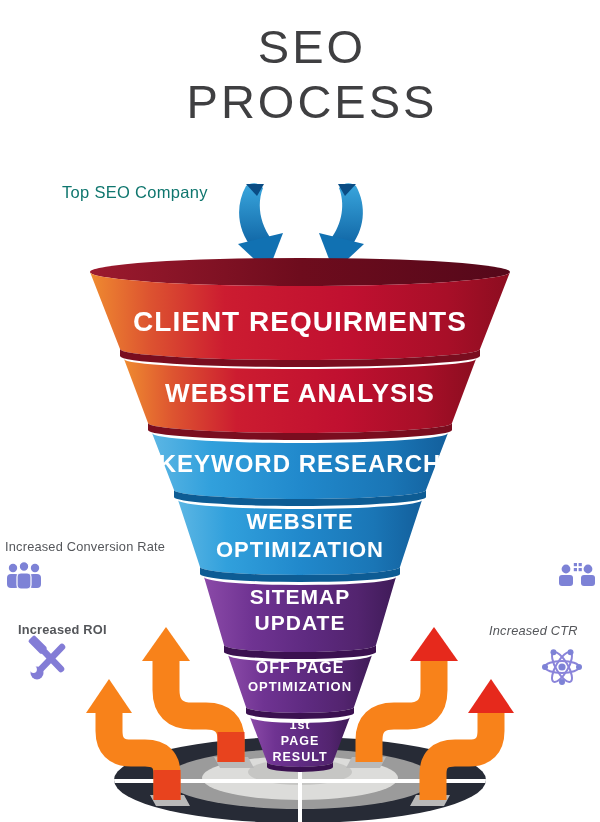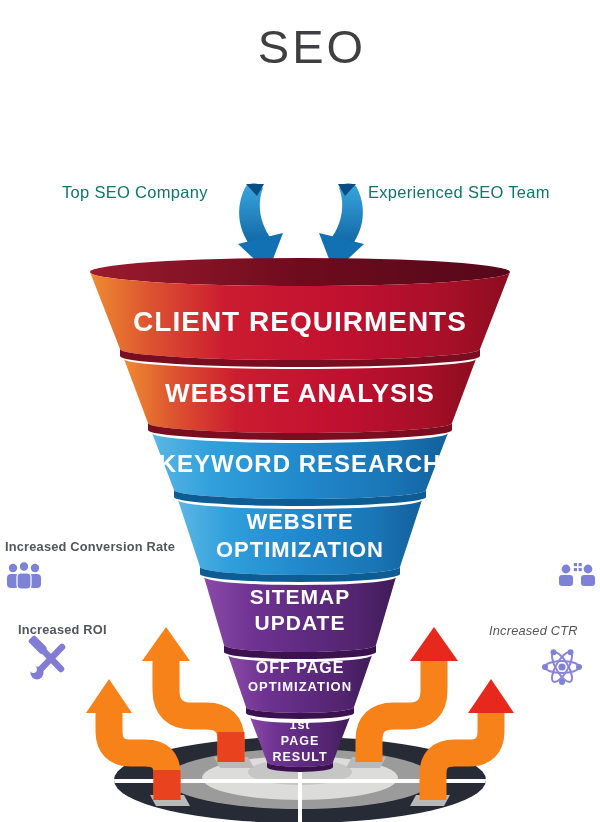--- a/index.html
+++ b/index.html
@@ -4,39 +4,39 @@
 <style>
   html,body{margin:0;padding:0;background:#ffffff;}
   #stage{position:relative;width:600px;height:822px;overflow:hidden;background:#ffffff;
          font-family:"Liberation Sans", sans-serif;}
   .title{position:absolute;left:0;right:0;top:20px;text-align:center;padding-left:24px;
          font-size:47px;line-height:1.16;color:#3f3f41;letter-spacing:3px;font-weight:400;}
   .toplabel{position:absolute;top:183px;font-size:16.5px;color:#0f766e;letter-spacing:.3px;white-space:nowrap;}
   .toplabel.left{left:62px;}
   .toplabel.right{left:368px;}
   .outlabel{position:absolute;font-size:12.8px;color:#54565a;letter-spacing:.2px;white-space:nowrap;}
-  #lbl-conversion{left:5px;top:539px;font-weight:bold;}
+  #lbl-conversion{left:5px;top:539px;}
   #lbl-impression{left:436px;top:543px;}
   #lbl-roi{left:18px;top:622px;font-weight:bold;}
   #lbl-ctr{left:489px;top:623px;font-style:italic;}
   svg{position:absolute;left:0;top:0;}
   .stage-text{fill:#ffffff;font-weight:700;text-anchor:middle;letter-spacing:1px;
               font-family:"Liberation Sans", sans-serif;}
 </style>
 </head>
 <body>
 
 <div id="stage">
 
   <div class="title">
     <div>SEO</div>
+    <div>PROCESS</div>
   </div>
 
   <div class="toplabel left">Top SEO Company</div>
-  <div class="toplabel right">Experienced SEO Team</div>
 
   <div class="outlabel" id="lbl-conversion">Increased Conversion Rate</div>
   <div class="outlabel" id="lbl-roi">Increased ROI</div>
   <div class="outlabel" id="lbl-ctr">Increased CTR</div>
 
   <svg width="600" height="822" viewBox="0 0 600 822">
     <defs>
       <linearGradient id="redGrad" x1="0" y1="0" x2="1" y2="0">
         <stop offset="0" stop-color="#ef8b30"></stop>
           <stop offset=".14" stop-color="#dd5430"></stop>

